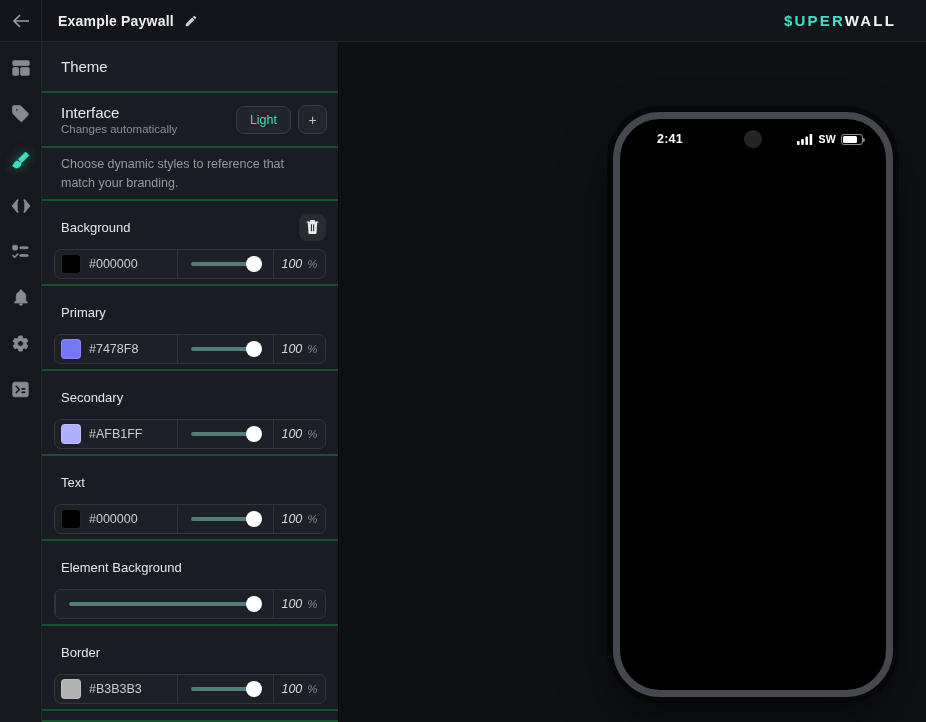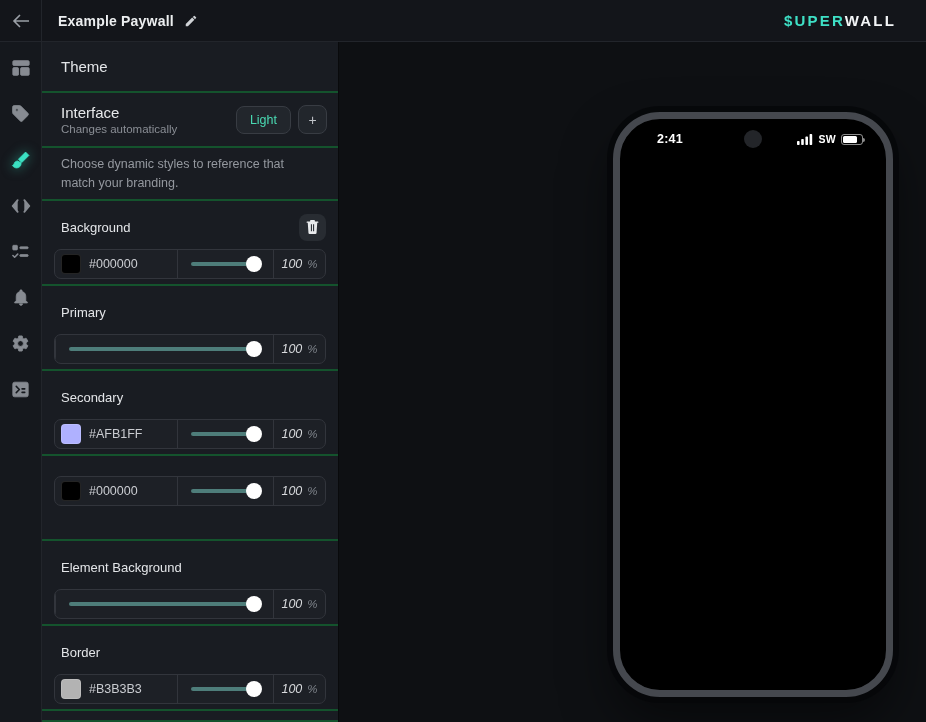--- a/index.html
+++ b/index.html
@@ -213,20 +213,24 @@
                 <span class="opacity-value">100</span>
                 <span class="unit">%</span>
               </div>
             </div>
           </section>
           <section class="section color-section">
             <div class="sec-head">
               <span class="color-label">Primary</span>
             </div>
             <div class="color-row">
+              <div class="cell swatch-cell">
+                <button class="swatch" style="background: rgb(116, 120, 248);"></button>
+                <input class="hex-input" value="#7478F8" style="">
+              </div>
               <div class="cell slider-cell">
                 <div class="track">
                   <div class="thumb"></div>
                 </div>
               </div>
               <div class="cell value-cell">
                 <span class="opacity-value">100</span>
                 <span class="unit">%</span>
               </div>
             </div>
@@ -245,20 +249,23 @@
                   <div class="thumb"></div>
                 </div>
               </div>
               <div class="cell value-cell">
                 <span class="opacity-value">100</span>
                 <span class="unit">%</span>
               </div>
             </div>
           </section>
           <section class="section color-section">
+            <div class="sec-head">
+              <span class="color-label">Text</span>
+            </div>
             <div class="color-row">
               <div class="cell swatch-cell">
                 <button class="swatch" style="background: rgb(0, 0, 0);"></button>
                 <input class="hex-input" value="#000000" style="">
               </div>
               <div class="cell slider-cell">
                 <div class="track">
                   <div class="thumb"></div>
                 </div>
               </div>

